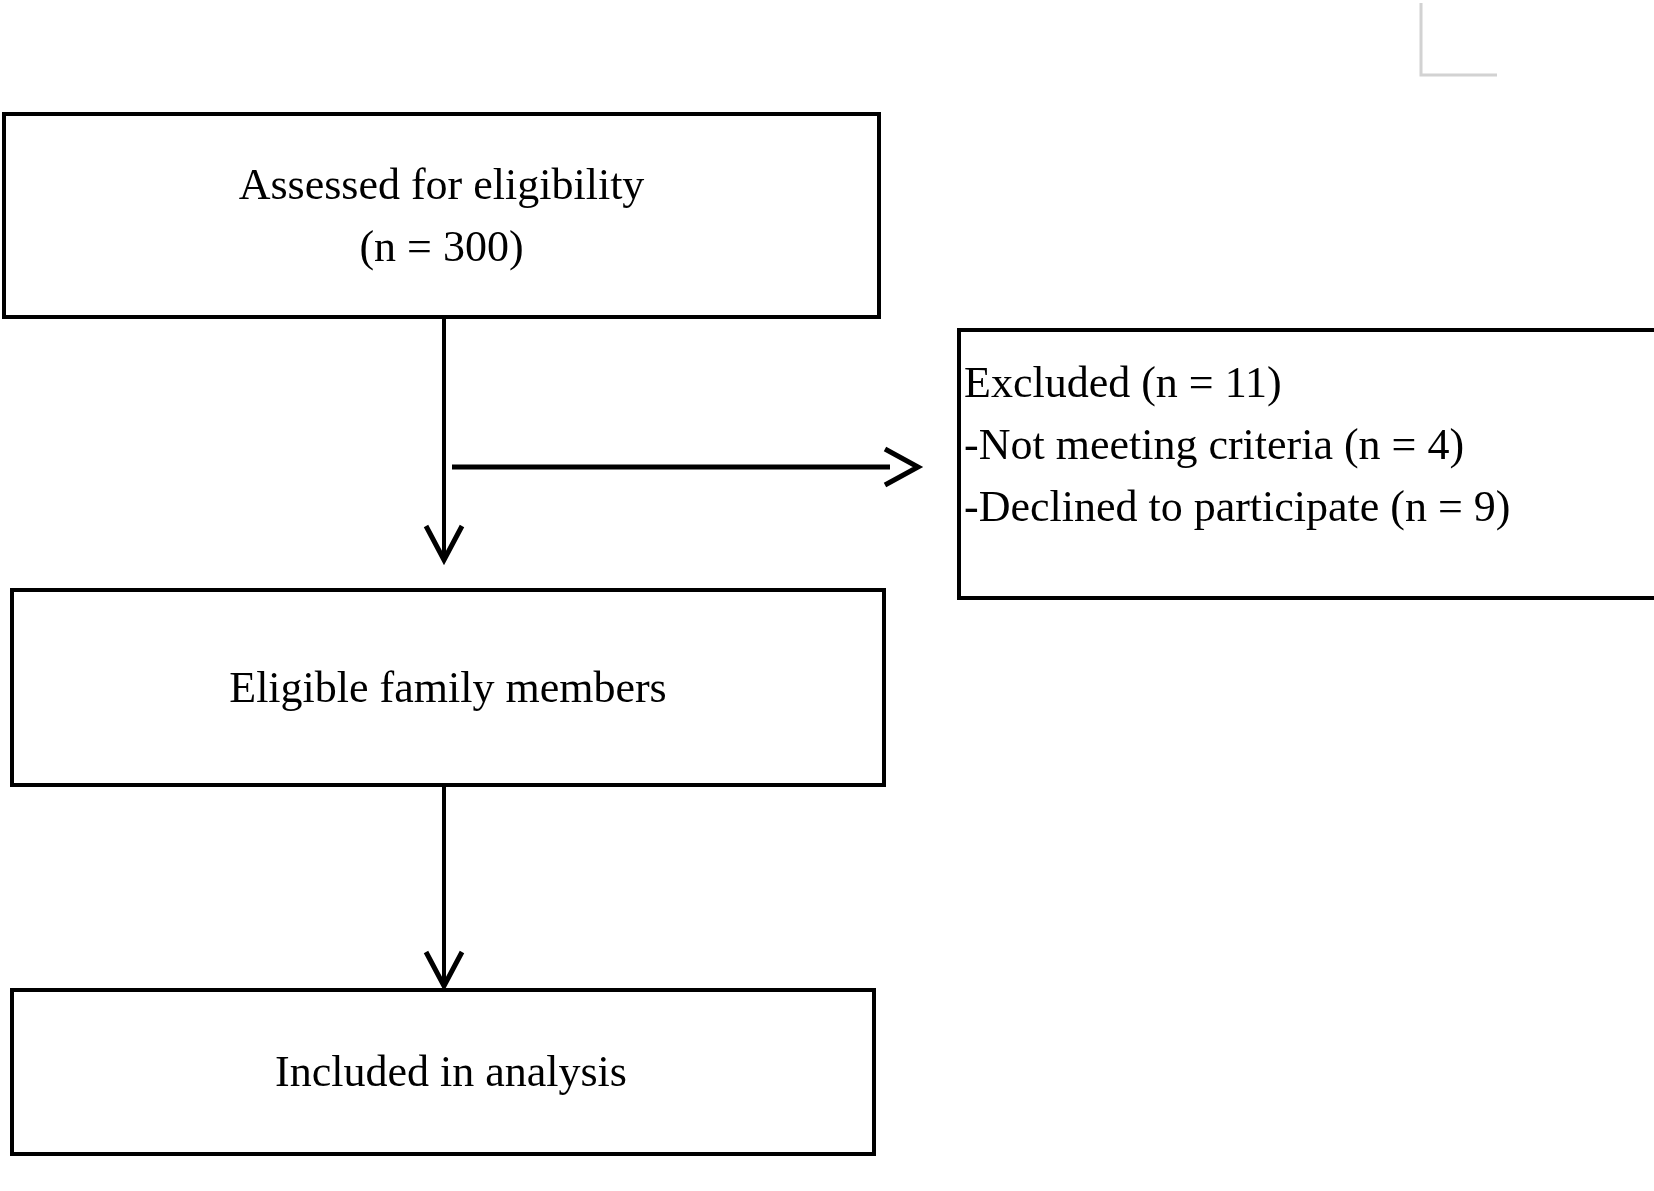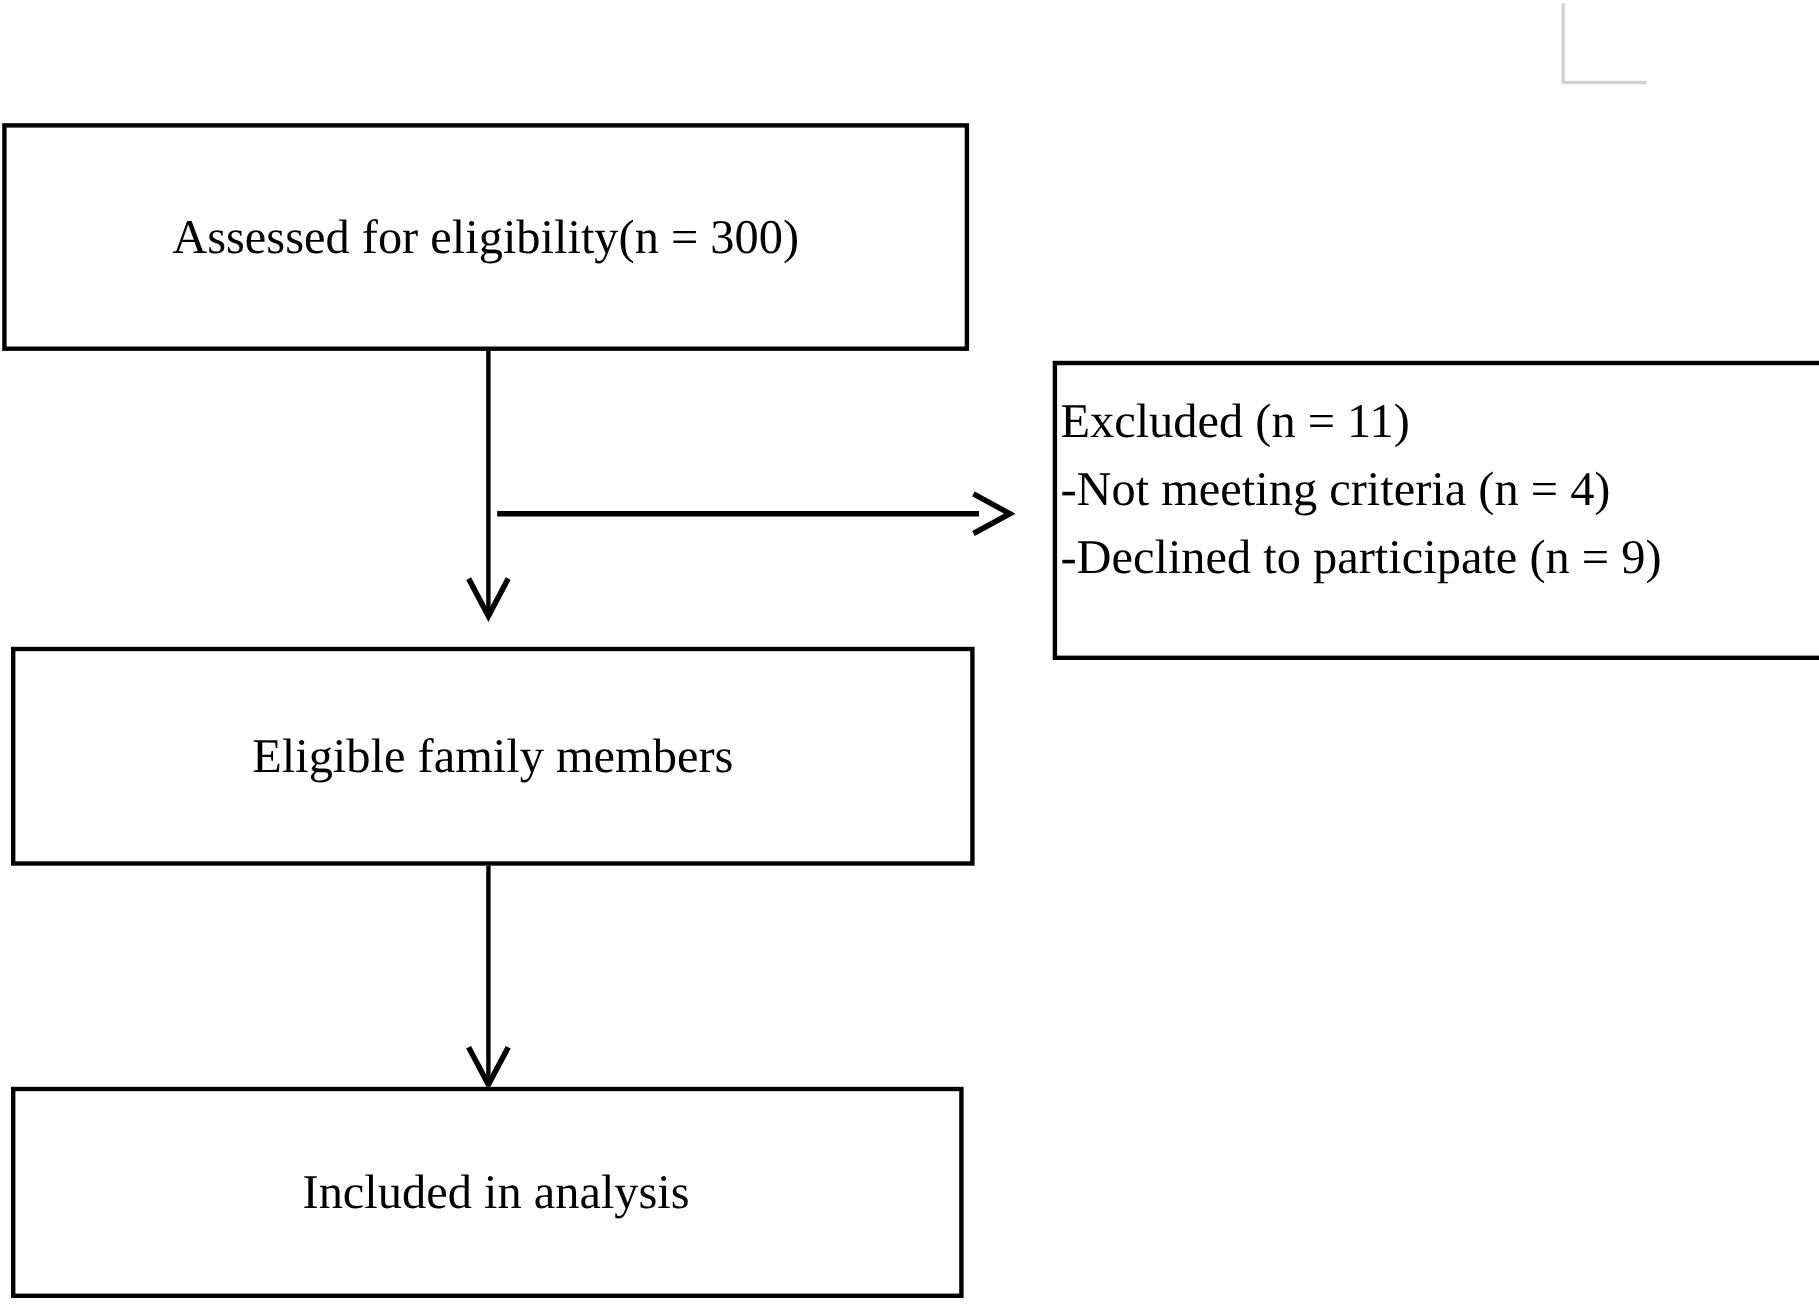--- a/index.html
+++ b/index.html
@@ -29,21 +29,21 @@
   .box {
     position: absolute;
     border: 4px solid #000000;
     background: #ffffff;
     box-sizing: border-box;
     font-size: 44px;
     line-height: 62px;
   }
   .box-center {
     display: flex;
-    flex-direction: row;
+    flex-direction: column;
     justify-content: center;
     align-items: center;
     text-align: center;
   }
   .box-assessed {
     left: 2px;   top: 112px;
     width: 879px; height: 207px;
   }
   .box-excluded {
     left: 923px; top: 328px;
@@ -51,21 +51,21 @@
     padding: 20px 12px 0 3px;
     text-align: left;
     margin-left: 34px;
   }
   .box-eligible {
     left: 10px;  top: 588px;
     width: 876px; height: 199px;
   }
   .box-included {
     left: 10px;  top: 988px;
-    width: 866px; height: 192px; padding-left: 16px;
+    width: 866px; height: 168px; padding-left: 16px;
   }
   .line {
     white-space: nowrap;
   }
 </style>
 </head>
 <body>
 
 <div class="canvas">
 

